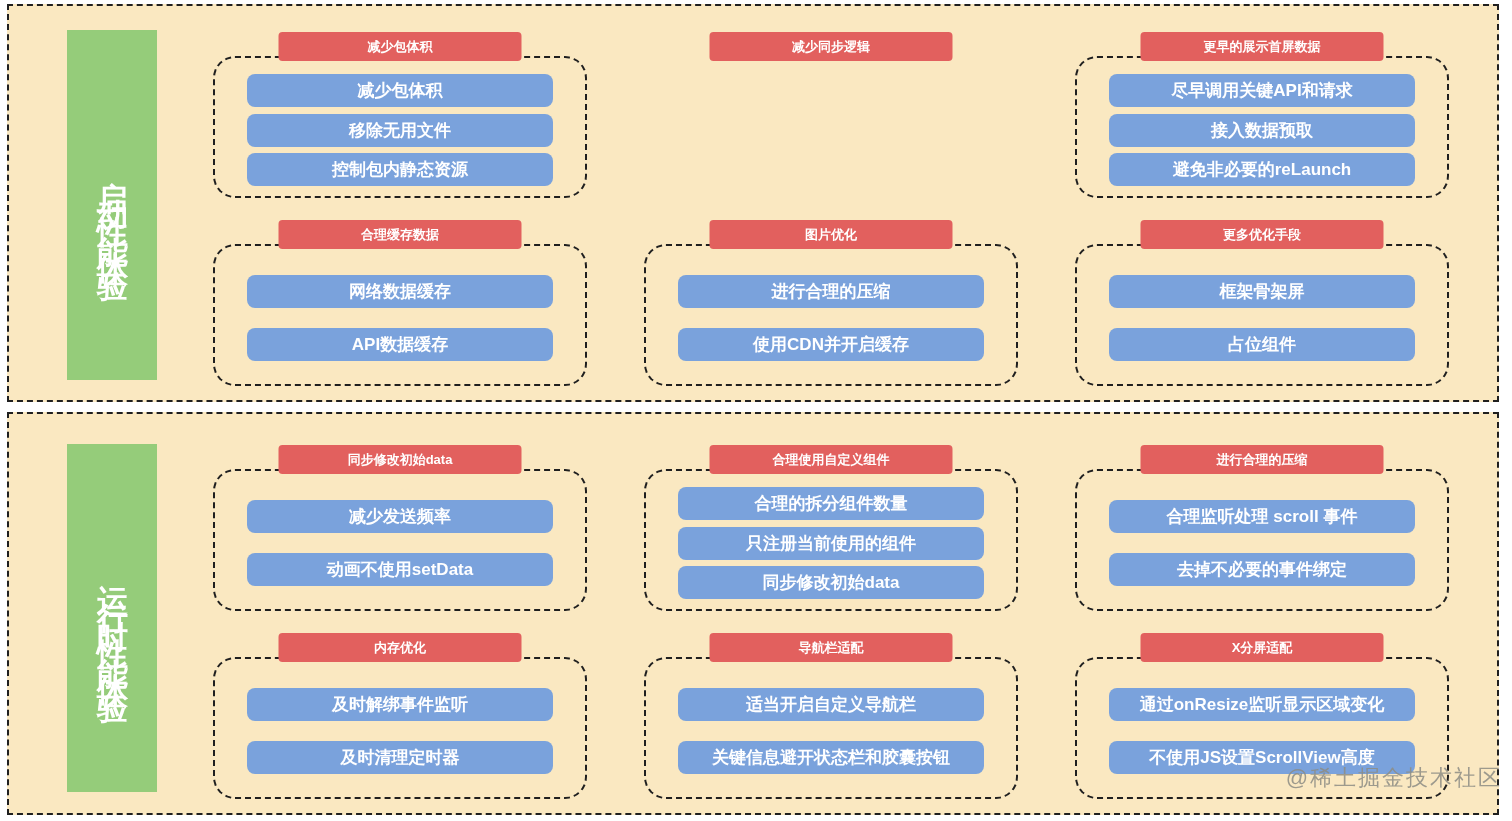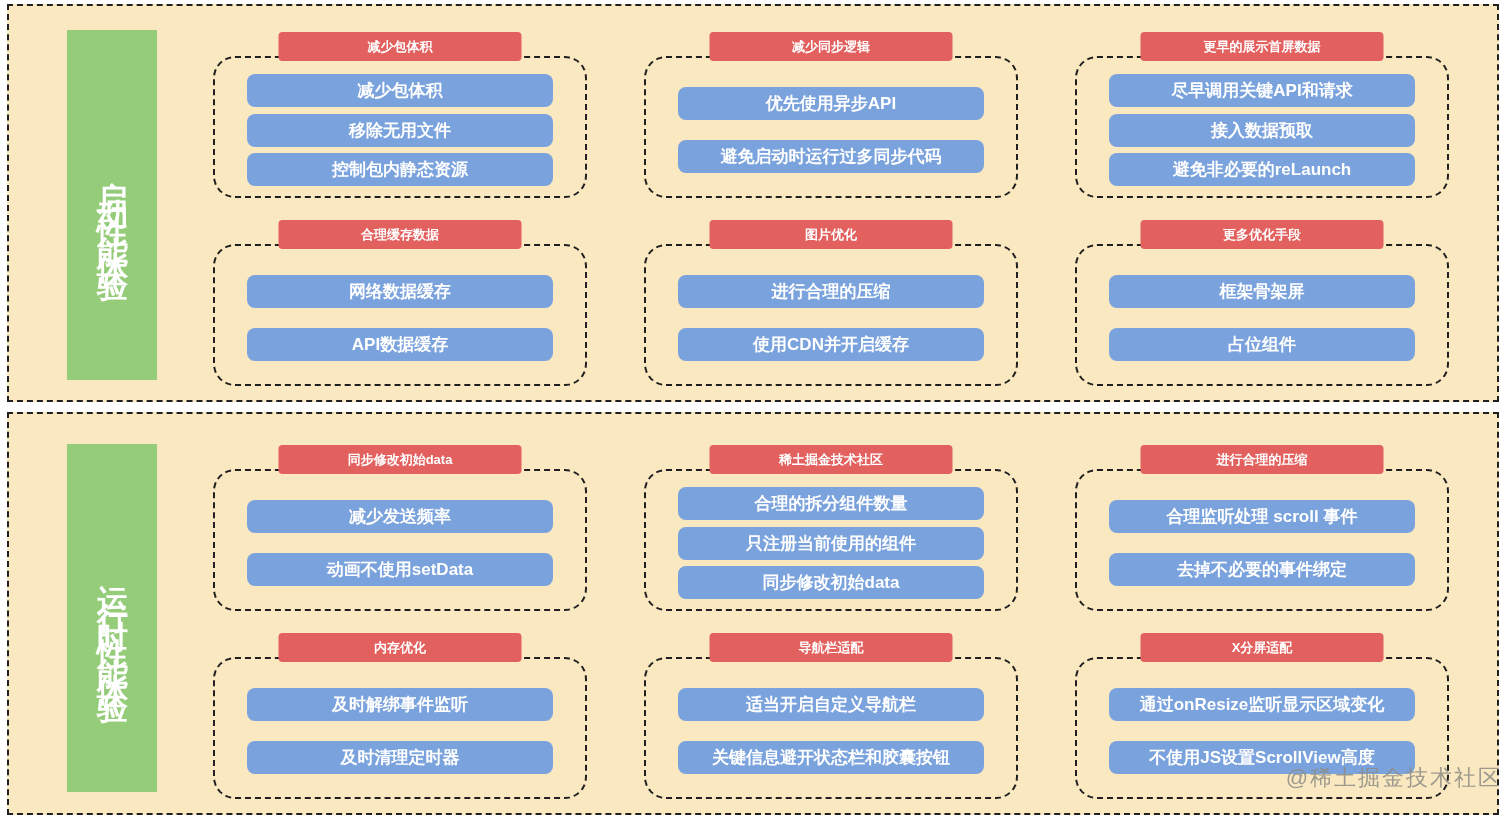--- a/index.html
+++ b/index.html
@@ -81,24 +81,20 @@
       <div class="group-header">减少包体积</div>
       <div class="group-box">
         <div class="item">减少包体积</div>
         <div class="item">移除无用文件</div>
         <div class="item">控制包内静态资源</div>
       </div>
     </div>
 
     <div class="group">
       <div class="group-header">减少同步逻辑</div>
-      <div class="group-box">
-        <div class="item">优先使用异步API</div>
-        <div class="item">避免启动时运行过多同步代码</div>
-      </div>
     </div>
 
     <div class="group">
       <div class="group-header">更早的展示首屏数据</div>
       <div class="group-box">
         <div class="item">尽早调用关键API和请求</div>
         <div class="item">接入数据预取</div>
         <div class="item">避免非必要的reLaunch</div>
       </div>
     </div>
@@ -138,21 +134,21 @@
 
     <div class="group">
       <div class="group-header">同步修改初始data</div>
       <div class="group-box">
         <div class="item">减少发送频率</div>
         <div class="item">动画不使用setData</div>
       </div>
     </div>
 
     <div class="group">
-      <div class="group-header">稀土掘金技术社区</div>
+      <div class="group-header">合理使用自定义组件</div>
       <div class="group-box">
         <div class="item">合理的拆分组件数量</div>
         <div class="item">只注册当前使用的组件</div>
         <div class="item">同步修改初始data</div>
       </div>
     </div>
 
     <div class="group">
       <div class="group-header">进行合理的压缩</div>
       <div class="group-box">

